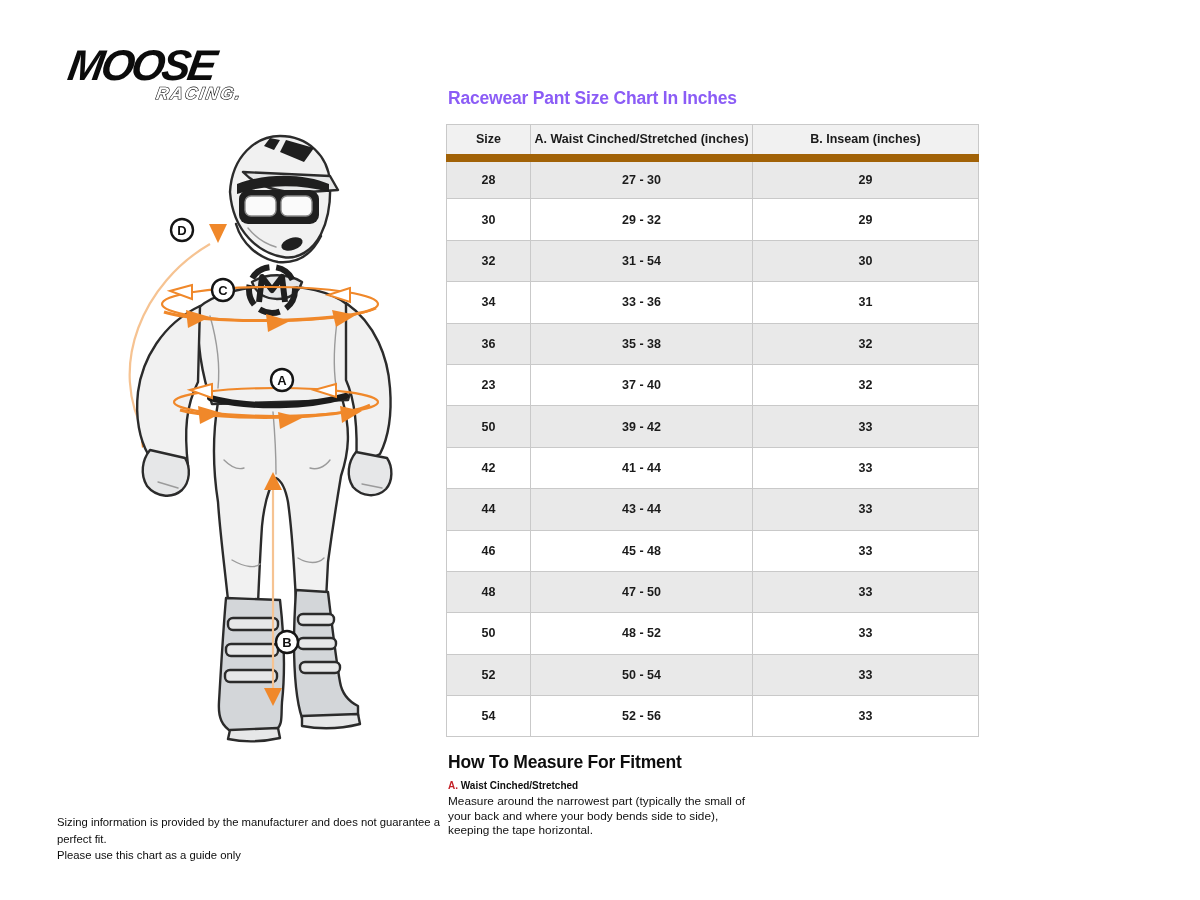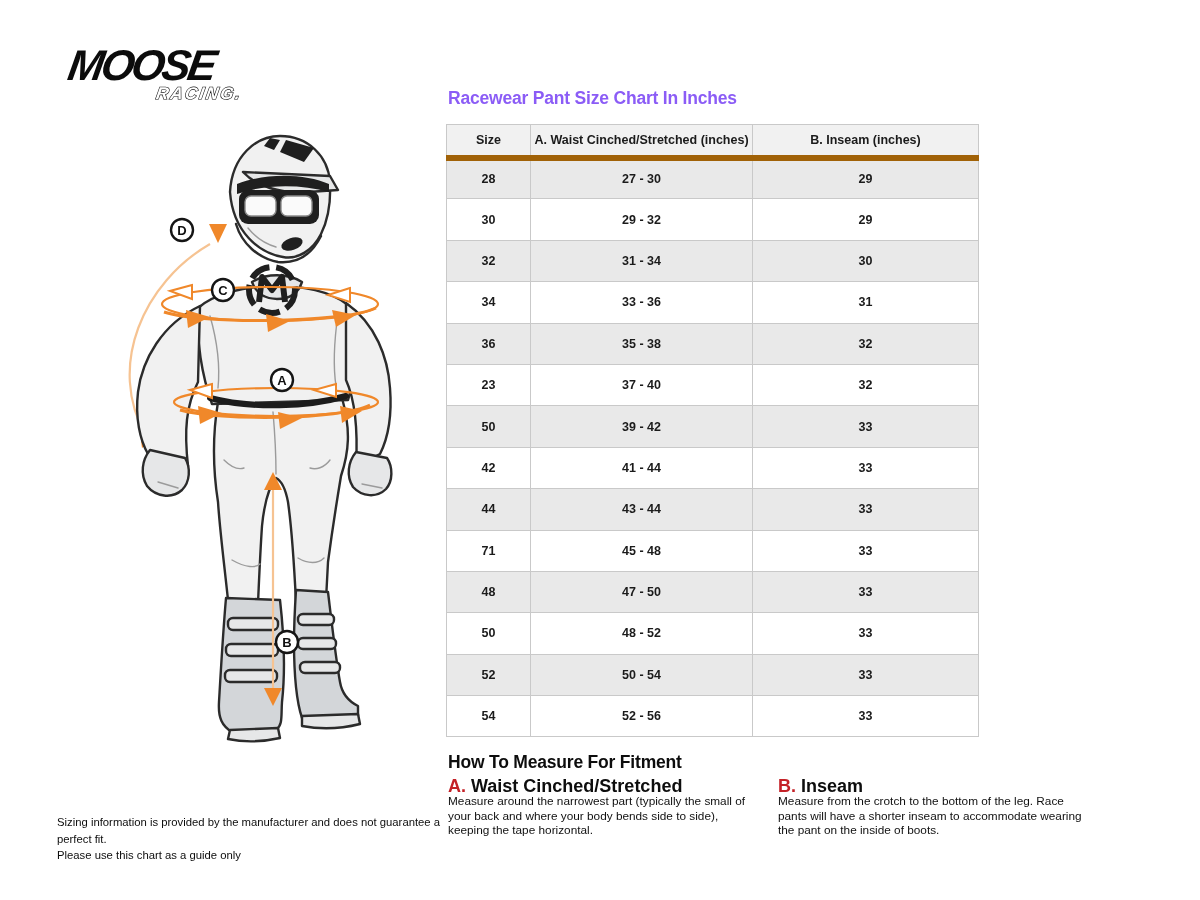--- a/index.html
+++ b/index.html
@@ -33,34 +33,34 @@
   .arrow-outline{fill:#FFFFFF;stroke:var(--accent-orange);stroke-width:2;}
   .stroke-peach{stroke:var(--accent-peach);}
   .label-ring{fill:#FFFFFF;stroke:#151515;stroke-width:2.4;}
   .label-letter{font:bold 13px "Liberation Sans",sans-serif;fill:#111;text-anchor:middle;}
 
   
   .chart-title{position:absolute;left:448px;top:88px;font-size:17.5px;font-weight:bold;letter-spacing:-0.2px;color:#8b5cf6;}
   .size-table{position:absolute;left:446px;top:124px;width:532px;border-collapse:collapse;table-layout:fixed;}
   .size-table th,.size-table td{border:1px solid var(--table-border);text-align:center;vertical-align:middle;
     font-size:12.5px;color:#1B1B1B;}
-  .size-table th{height:33px;background:var(--table-header-bg);font-weight:bold;border-bottom:6px solid #a16207;}
+  .size-table th{height:33px;background:var(--table-header-bg);font-weight:bold;border-bottom:8px solid #a16207;}
   .size-table td{height:41.4px;font-weight:bold;text-align:center;}
   .size-table tbody tr:nth-child(odd){background:var(--table-shade);}
   .size-table tbody tr:nth-child(even){background:#FFFFFF;}
   .col-size{width:84px;}
   .col-waist{width:222px;}
   .col-inseam{width:226px;}
 
   
   .measure-title{position:absolute;left:448px;top:752px;font-size:17.5px;font-weight:bold;letter-spacing:-0.2px;color:#0D0D0D;}
   .measure-item{position:absolute;top:779px;font-size:11.8px;line-height:14.3px;color:#101010;}
   .measure-item.a{left:448px;width:300px;}
   .measure-item.b{left:778px;width:312px;}
-  .measure-label{font-weight:bold;font-size:18px;margin-bottom:1px;color:#0D0D0D;}
+  .measure-label{font-weight:bold;font-size:10px;margin-bottom:1px;color:#0D0D0D;}
   .measure-letter{color:var(--accent-red);font-weight:bold;}
 
   
   .disclaimer{position:absolute;left:57px;top:814px;width:390px;font-size:11.3px;line-height:16.5px;color:#0D0D0D;}
 </style>
 </head>
 <body>
 
 <div id="canvas">
 
@@ -215,21 +215,21 @@
           <td>27 - 30</td>
           <td>29</td>
         </tr>
         <tr>
           <td>30</td>
           <td>29 - 32</td>
           <td>29</td>
         </tr>
         <tr>
           <td>32</td>
-          <td>31 - 34</td>
+          <td>31 - 54</td>
           <td>30</td>
         </tr>
         <tr>
           <td>34</td>
           <td>33 - 36</td>
           <td>31</td>
         </tr>
         <tr>
           <td>36</td>
           <td>35 - 38</td>
@@ -249,21 +249,21 @@
           <td>42</td>
           <td>41 - 44</td>
           <td>33</td>
         </tr>
         <tr>
           <td>44</td>
           <td>43 - 44</td>
           <td>33</td>
         </tr>
         <tr>
-          <td>71</td>
+          <td>46</td>
           <td>45 - 48</td>
           <td>33</td>
         </tr>
         <tr>
           <td>48</td>
           <td>47 - 50</td>
           <td>33</td>
         </tr>
         <tr>
           <td>50</td>
@@ -286,26 +286,19 @@
   <div class="measure-title">How To Measure For Fitment</div>
 
   <div class="measure-item a">
     <div class="measure-label">
       <span class="measure-letter">A.</span>
       <span>Waist Cinched/Stretched</span>
     </div>
     <div>Measure around the narrowest part (typically the small of your back and where your body bends side to side), keeping the tape horizontal.</div>
   </div>
 
-  <div class="measure-item b">
-    <div class="measure-label">
-      <span class="measure-letter">B.</span>
-      <span>Inseam</span>
-    </div>
-    <div>Measure from the crotch to the bottom of the leg. Race pants will have a shorter inseam to accommodate wearing the pant on the inside of boots.</div>
-  </div>
 
   <div class="disclaimer">
     <div>Sizing information is provided by the manufacturer and does not guarantee a perfect fit.</div>
     <div>Please use this chart as a guide only</div>
   </div>
 
 </div>
 
 </body></html>

